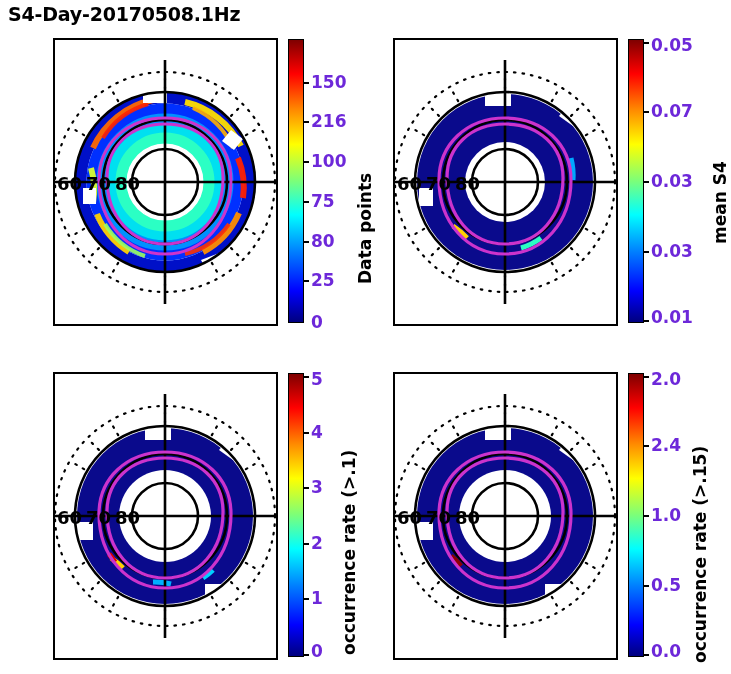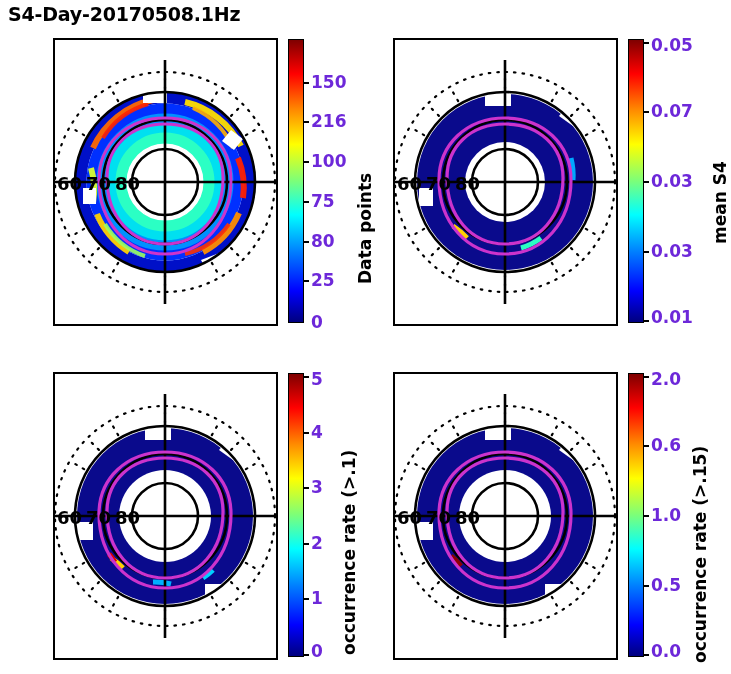--- a/index.html
+++ b/index.html
@@ -404,20 +404,20 @@
   </div>
 
   <div class="cbar" style="left:628px;top:373px;width:16px;height:284px;">
     <div class="cbar-grad"></div>
     <div class="cbar-tick" style="top:1%"></div>
     <div class="cbar-tick" style="top:25.5%"></div>
     <div class="cbar-tick" style="top:50%"></div>
     <div class="cbar-tick" style="top:74.5%"></div>
     <div class="cbar-tick" style="top:99%"></div>
     <div class="cbar-ticklabel" style="top:2%">2.0</div>
-    <div class="cbar-ticklabel" style="top:25.5%">0.6</div>
+    <div class="cbar-ticklabel" style="top:25.5%">2.4</div>
     <div class="cbar-ticklabel" style="top:50%">1.0</div>
     <div class="cbar-ticklabel" style="top:74.5%">0.5</div>
     <div class="cbar-ticklabel" style="top:98%">0.0</div>
     <div class="cbar-label" style="left:62px;top:290px;">occurrence rate (&gt;.15)</div>
   </div>
 
 </div>
 
 </body></html>

